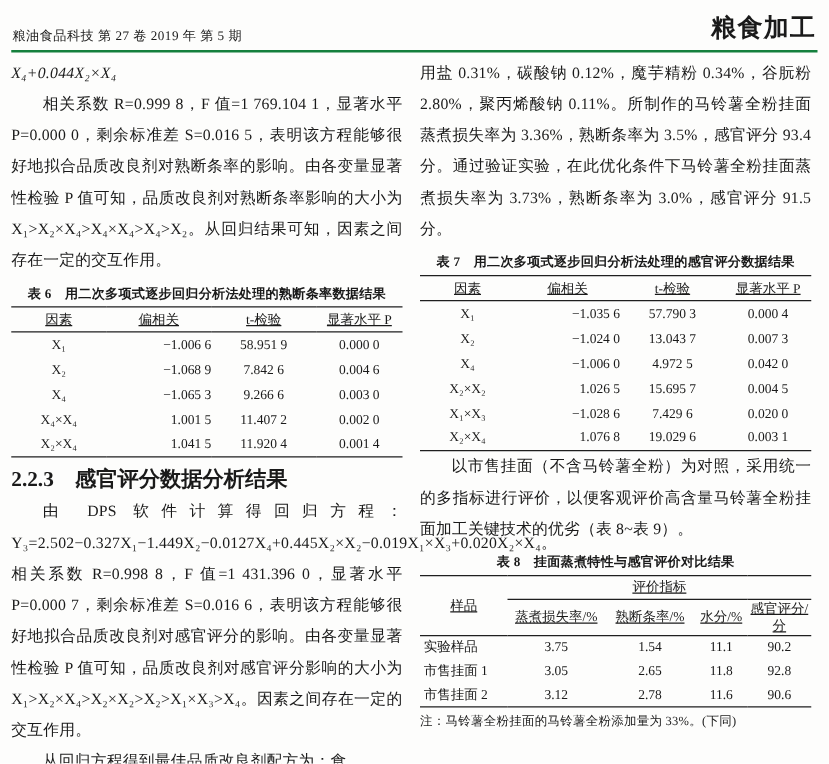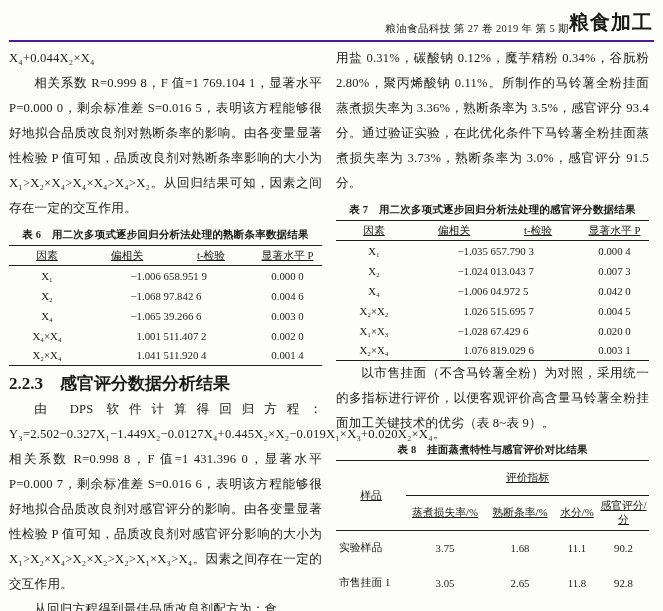--- a/index.html
+++ b/index.html
@@ -9,44 +9,44 @@
     width: 663px;
     height: 611px;
     background: #fdfdfc;
     color: #1a1a1a;
     font-family: "Liberation Serif", "DejaVu Serif", serif;
     padding: 8px 9px 0 9px;
     overflow: hidden;
   }
   .page-header {
     display: flex;
-    justify-content: flex-end;
+    justify-content: space-between;
     align-items: flex-end;
-    border-bottom: 2px solid #4c1d95;
+    border-bottom: 2px solid #15803d;
     padding: 1px 1px 4px 1px;
   }
   .journal-info { font-size: 10.5px; letter-spacing: 0.4px; }
   .section-label {
     font-size: 20px;
     font-weight: bold;
     font-family: Liberation Serif, serif;
     letter-spacing: 1px;
   }
   .columns { display: flex; gap: 14px; margin-top: 4px; }
   .col { width: 313px; flex: 0 0 313px; }
 
   .body-text {
     margin: 0;
     font-size: 12.6px;
     line-height: 25px;
     text-align: justify;
     letter-spacing: 0.2px;
   }
   .indent { text-indent: 2em; }
-  .eq-line { }
+  .eq-line { font-style: italic; }
 
   .table-caption {
     font-size: 10.5px;
     font-weight: bold;
     text-align: center;
     margin: 7px 0 3px 0;
     letter-spacing: 0.2px;
   }
 
   table.data-table {
@@ -57,25 +57,25 @@
     font-size: 10.8px;
     table-layout: fixed;
   }
   table.data-table th { font-weight: normal; text-decoration: underline; }
   table.t6 thead tr, table.t7 thead tr { border-bottom: 1px solid #1f1f1f; }
   table.t6 th, table.t6 td, table.t7 th, table.t7 td { height: 20px; padding: 0; }
   td.factor, th.col-factor { text-align: center; }
   td.factor { }
   th.col-head { text-align: center; }
   td.pcorr { text-align: right; padding-right: 24px; }
-  td.tval  { text-align: left; padding-right: 26px; margin-top: 36px; }
+  td.tval  { text-align: center; padding-right: 26px; margin-top: 36px; }
   td.pval  { text-align: center; }
 
   table.t8 thead { border-bottom: 1.4px solid #1f1f1f; }
-  table.t8 th, table.t8 td { padding: 0; height: 35px; text-align: center; }
+  table.t8 th, table.t8 td { padding: 0; height: 19px; text-align: center; }
   table.t8 th.group { border-bottom: 1px solid #1f1f1f; }
   table.t8 td.sample { text-align: left; padding-left: 3px; }
   .table-note { font-size: 10px; margin-top: 4px; letter-spacing: 0.2px; }
 
   .heading3 { font-size: 17px; font-weight: bold; margin: 6px 0 1px 0; line-height: 24px; }
   .heading3 .h-title { margin-left: 1em; }
   .heading2 {
     font-size: 12.8px;
     font-weight: bold;
     margin: 7px 0 1px 0;
@@ -236,21 +236,21 @@
             <th>蒸煮损失率/%</th>
             <th>熟断条率/%</th>
             <th>水分/%</th>
             <th>感官评分/分</th>
           </tr>
         </thead>
         <tbody>
           <tr>
             <td class="sample">实验样品</td>
             <td>3.75</td>
-            <td>1.68</td>
+            <td>1.54</td>
             <td>11.1</td>
             <td>90.2</td>
           </tr>
           <tr>
             <td class="sample">市售挂面 1</td>
             <td>3.05</td>
             <td>2.65</td>
             <td>11.8</td>
             <td>92.8</td>
           </tr>

